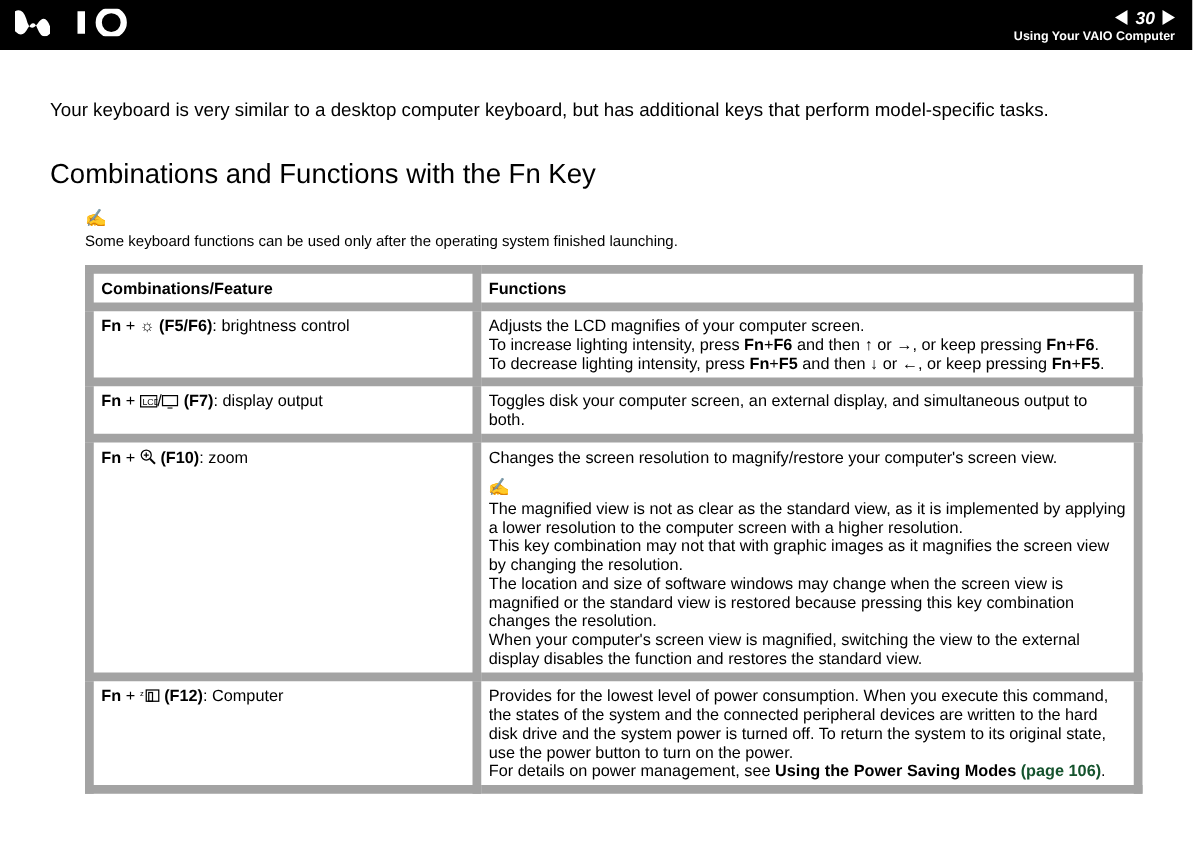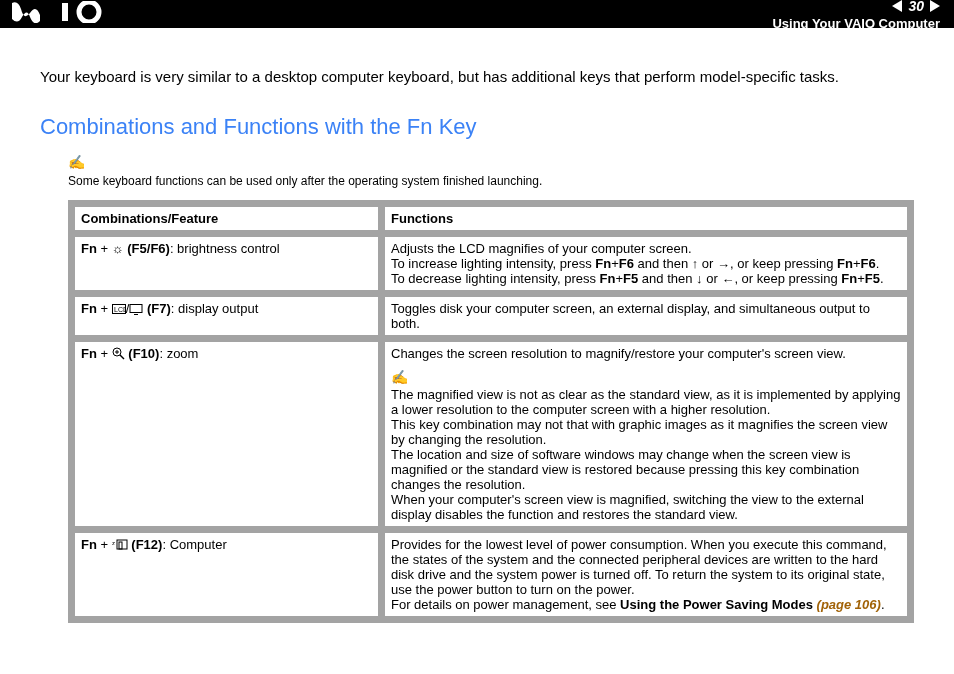--- a/index.html
+++ b/index.html
@@ -7,45 +7,45 @@
     margin: 0;
     font-family: Arial, Helvetica, sans-serif;
     font-size: 14px;
     color: #000;
     background: #fff;
     width: 954px;
   }
   .header-bar {
     background: #000;
     color: #fff;
-    height: 28px;
+    height: 40px;
     display: flex;
     align-items: center;
     justify-content: space-between;
     padding: 0 14px 0 12px;
   }
   .logo { font-style: italic; font-weight: bold; font-size: 26px; letter-spacing: -1px; font-family: "Arial Black", Arial, sans-serif; }
   .header-right { text-align: right; }
   .page-nav { display: flex; align-items: center; justify-content: flex-end; gap: 6px; font-weight: bold; font-style: italic; }
   .tri-left { width: 0; height: 0; border-top: 6px solid transparent; border-bottom: 6px solid transparent; border-right: 10px solid #fff; }
   .tri-right { width: 0; height: 0; border-top: 6px solid transparent; border-bottom: 6px solid transparent; border-left: 10px solid #fff; }
-  .section-label { font-weight: bold; font-size: 13px; margin-top: 2px; }
+  .section-label { font-weight: bold; font-size: 10px; margin-top: 2px; }
   .content { padding: 40px 40px 20px 40px; }
   h1 { font-weight: normal; font-size: 28px; margin: 0 0 10px 0; }
   .intro { font-size: 15px; margin-bottom: 29px; }
-  h2 { font-weight: normal; color: #3b82f6; font-size: 22px; margin: 0 0 14px 0; }
+  h2 { font-weight: normal; color: #000000; font-size: 22px; margin: 0 0 14px 0; }
   .note-block { padding-left: 28px; margin-bottom: 12px; }
   .pencil { color: #3b7fb5; font-size: 14px; display:inline-block; margin-bottom:2px; }
   .note-text { font-family: "Arial Narrow", Arial, sans-serif; font-stretch: condensed; font-size: 12px; }
   table { border-collapse: collapse; width: 100%; margin-left: 28px; width: calc(100% - 28px); }
   th, td { border: 7px solid #a3a3a3; padding: 4px 6px; vertical-align: top; font-size: 13px; text-align:left;}
   th { font-weight: bold; }
   td:first-child { width: 310px; }
   .narrow { font-family: "Arial Narrow", Arial, sans-serif; font-stretch: condensed; }
-  .link { color: #a16207; font-style: italic; }
+  .link { color: #14532d; }
   .icon-glyph { font-family: Arial, sans-serif; }
   .arrow { font-weight: bold; }
   svg.ico { vertical-align: -2px; }
 </style>
 </head>
 <body>
 
 <div class="header-bar">
   <div class="logo">
     <svg width="94" height="22" viewBox="0 0 94 22">

